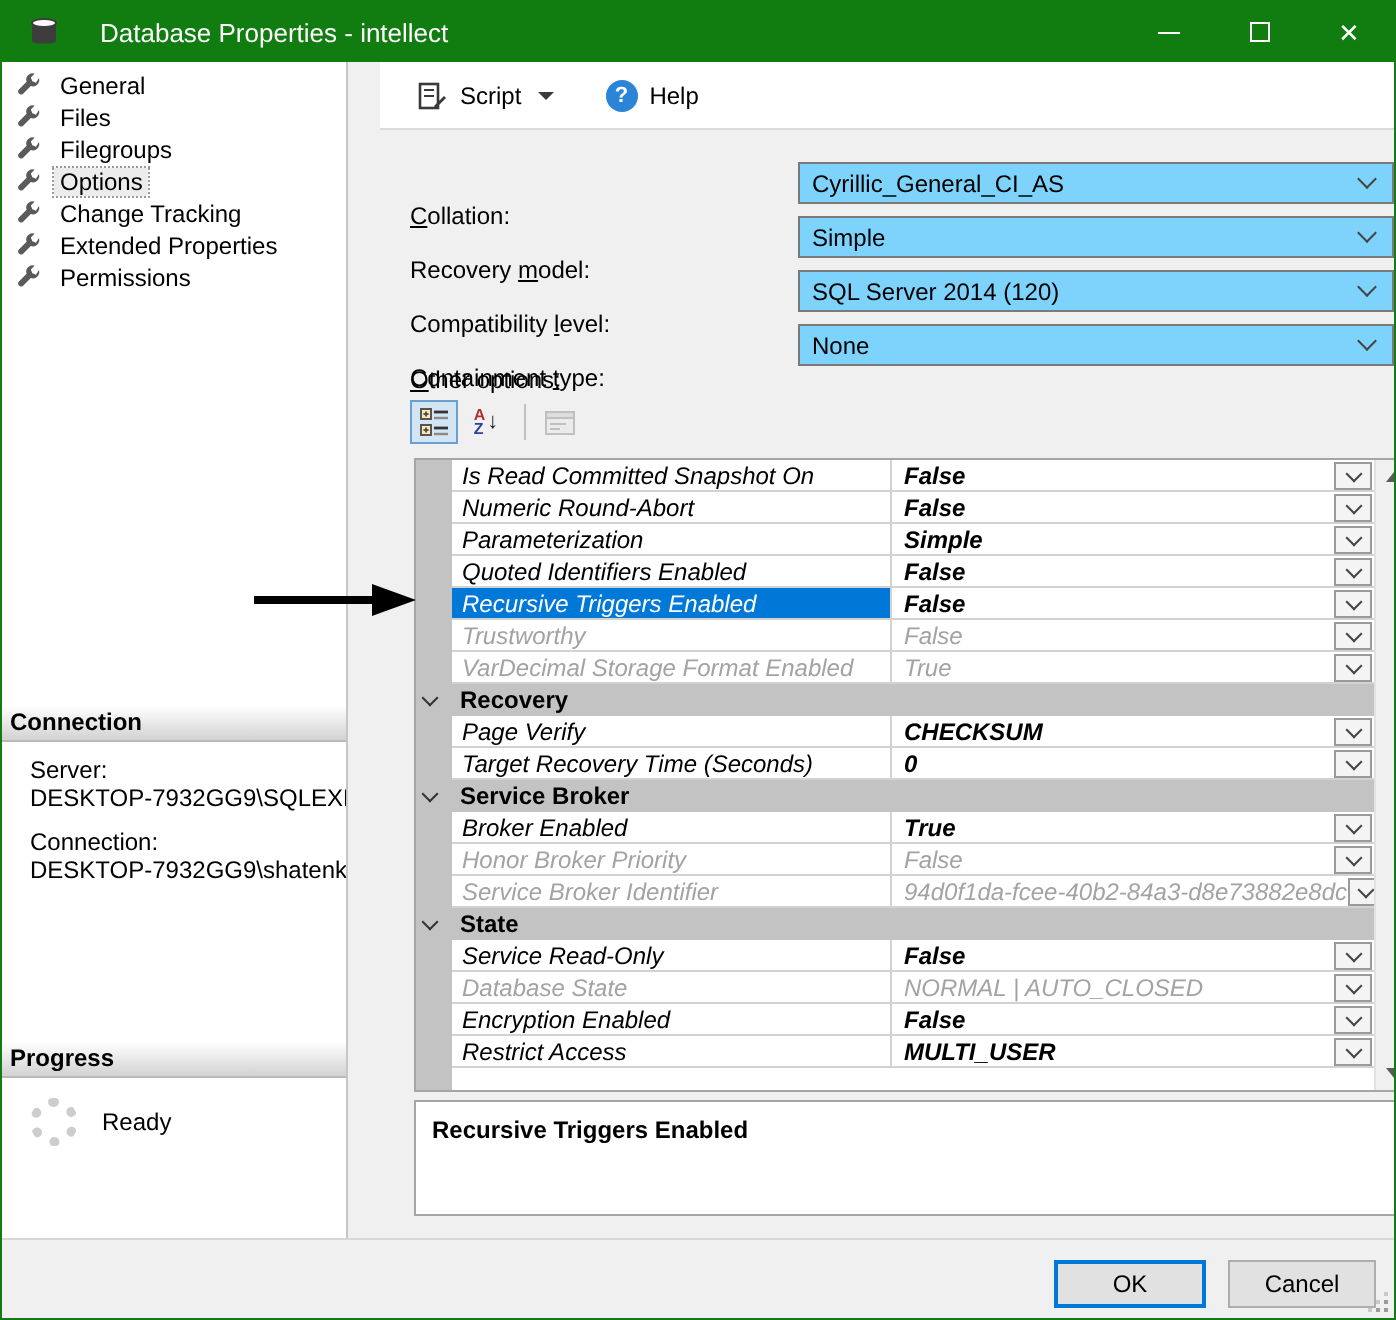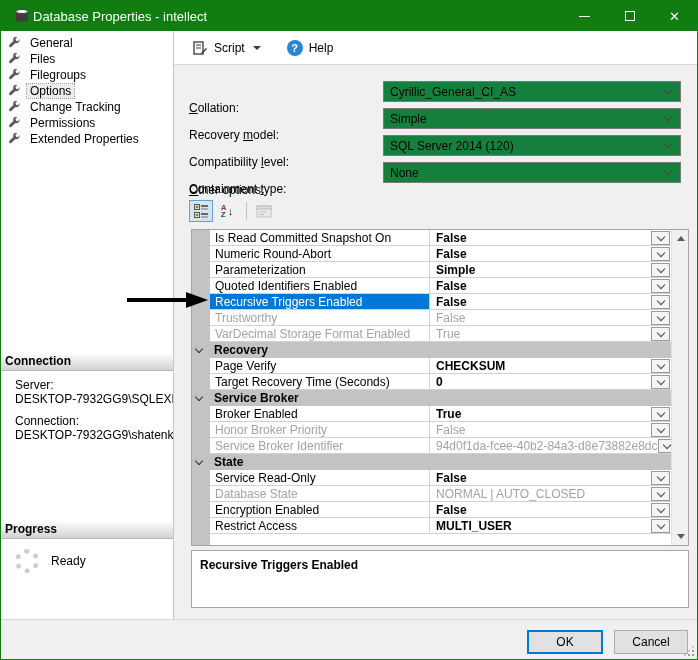--- a/index.html
+++ b/index.html
@@ -5,31 +5,31 @@
   * { margin:0; padding:0; box-sizing:border-box; }
   html,body { width:698px; height:660px; background:#444; }
   body { font-family:"Liberation Sans","DejaVu Sans",sans-serif; font-size:12px; color:#000; }
 
   .window { position:relative; width:698px; height:660px; background:#f0f0f0;
             border:1px solid #117d11; display:flex; flex-direction:column; overflow:hidden; }
 
   
   .titlebar { height:30px; background:#117d11; display:flex; align-items:center; flex:0 0 auto; }
   .titlebar .app-icon { margin-left:13px; width:16px; height:16px; flex:0 0 auto; }
-  .titlebar .title { color:#fff; font-size:13px; margin-left:3px; flex:1 1 auto; white-space:nowrap; overflow:hidden; }
+  .titlebar .title { color:#fff; font-size:13px; margin-left:20px; flex:1 1 auto; white-space:nowrap; overflow:hidden; }
   .tb-controls { display:flex; height:30px; }
   .tb-btn { width:45px; height:30px; display:flex; align-items:center; justify-content:center; color:#fff; cursor:default; }
   .glyph-min { display:block; width:11px; border-top:1px solid #fff; }
   .glyph-max { display:block; width:10px; height:10px; border:1px solid #fff; }
   .glyph-close { font-size:13px; line-height:1; }
 
   
   .content-row { display:flex; flex:1 1 auto; min-height:0; }
   .sidebar { width:173px; flex:0 0 auto; background:#fff; border-right:1px solid #c6c6c6; display:flex; flex-direction:column; }
-  .main { flex:1 1 auto; display:flex; flex-direction:column; min-width:0; }
+  .main { flex:1 1 auto; display:flex; flex-direction:column; min-width:0;padding-left:16px; }
 
   
   .panel-header { height:18px; line-height:17px; font-weight:bold; padding-left:4px;
                   background:linear-gradient(to bottom,#ffffff,#d2d2d2); border-bottom:1px solid #b9b9b9; flex:0 0 auto; }
   .nav-list { height:322px; flex:0 0 auto; padding-top:4px; }
   .nav-item { display:flex; align-items:center; height:16px; padding-left:6px; cursor:default; }
   .nav-item .wrench { width:14px; height:14px; margin-right:6px; flex:0 0 auto; }
   .nav-item.selected .nav-label { background:#ececec; outline:1px dotted #9a9a9a; }
   .nav-label { padding:0 3px; white-space:nowrap; }
 
@@ -51,21 +51,21 @@
   .caret-down { width:0; height:0; border-left:4px solid transparent; border-right:4px solid transparent; border-top:4px solid #3a3a3a; }
   .help-btn { display:flex; align-items:center; margin-left:14px; padding:3px 6px; cursor:default; }
   .help-icon { width:16px; height:16px; border-radius:50%; background:#2a84d8; color:#fff; font-weight:bold; font-size:11px;
                display:flex; align-items:center; justify-content:center; margin-right:6px; }
 
   
   .page { position:relative; flex:1 1 auto; background:#f0f0f0; }
   .field-row { position:absolute; left:15px; right:8px; height:21px; }
   .field-label { position:absolute; left:0; top:20px; }
   .field-label .accel { text-decoration:underline; }
-  .combobox { position:absolute; left:194px; width:298px; height:21px; background:#15803d; border:1px solid #7a7a7a;
+  .combobox { position:absolute; left:194px; width:298px; height:21px; background:#7dd3fc; border:1px solid #7a7a7a;
               display:flex; align-items:center; padding-left:6px; cursor:default; }
   .combobox .combo-value { flex:1 1 auto; white-space:nowrap; overflow:hidden; }
   .chev { width:7px; height:7px; border-right:1.4px solid #444; border-bottom:1.4px solid #444;
           transform:rotate(45deg); margin:-4px 9px 0 0; flex:0 0 auto; }
 
   .other-options { position:absolute; left:15px; top:118px; }
   .other-options .accel { text-decoration:underline; }
 
   .grid-toolbar { position:absolute; left:15px; top:134px; height:24px; display:flex; align-items:center; }
   .gt-btn { width:24px; height:22px; display:flex; align-items:center; justify-content:center; margin-right:2px; cursor:default; }
@@ -78,21 +78,21 @@
   .az .arr { color:#222; font-size:11px; margin-left:1px; }
 
   
   .propgrid { position:absolute; left:17px; top:164px; width:498px; height:317px; background:#fff; border:1px solid #a5a5a5; }
   .pg-margin { position:absolute; left:0; top:0; bottom:0; width:18px; background:#c3c3c3; }
   .pg-rows { position:absolute; left:18px; top:0; right:17px; }
   .grid-row { position:relative; height:16px; display:flex; border-bottom:1px solid #d2d2d2; background:#fff; cursor:default; }
   .grid-row .cell { height:100%; display:flex; align-items:center; overflow:hidden; }
   .grid-row .cell.label { width:220px; border-right:1px solid #d2d2d2; padding-left:5px; flex:0 0 auto; }
   .grid-row .cell.value { flex:1 1 auto; padding-left:6px; }
-  .grid-row .cell .txt { white-space:nowrap; }
+  .grid-row .cell .txt { white-space:nowrap;font-style:italic; }
   .grid-row.emphasis .cell.value .txt { font-weight:bold; }
   .grid-row.disabled .txt { color:#a3a3a3; }
   .grid-row.selected .cell.label { background:#0078d7; }
   .grid-row.selected .cell.label .txt { color:#fff; }
   .grid-row.category { background:#c3c3c3; border-bottom:1px solid #c3c3c3; }
   .grid-row.category .cat-label { font-weight:bold; padding:1px 0 0 4px; line-height:15px; }
   .cat-chev { position:absolute; left:-14px; top:4px; width:6px; height:6px;
               border-right:1.3px solid #333; border-bottom:1.3px solid #333; transform:rotate(45deg); }
   .combo-btn { margin-left:auto; width:19px; height:14px; background:#f4f4f4; border:1px solid #9a9a9a;
                display:flex; align-items:center; justify-content:center; flex:0 0 auto; margin-right:1px; cursor:default; }
@@ -177,28 +177,28 @@
       <svg class="wrench" viewBox="0 0 16 16">
         <path d="M14.2 3.4 a3.6 3.6 0 0 1 -4.6 4.6 L5.2 12.4 a1.7 1.7 0 0 1 -2.4 -2.4 L7.2 5.6 a3.6 3.6 0 0 1 4.6 -4.6 L9.6 3.2 l0.9 2.1 2.1 0.9 Z" fill="#5a5a5a"></path>
       </svg>
       <span class="nav-label">Change Tracking</span>
     </div>
 
     <div class="nav-item">
       <svg class="wrench" viewBox="0 0 16 16">
         <path d="M14.2 3.4 a3.6 3.6 0 0 1 -4.6 4.6 L5.2 12.4 a1.7 1.7 0 0 1 -2.4 -2.4 L7.2 5.6 a3.6 3.6 0 0 1 4.6 -4.6 L9.6 3.2 l0.9 2.1 2.1 0.9 Z" fill="#5a5a5a"></path>
       </svg>
+      <span class="nav-label">Extended Properties</span>
+    </div>
+
+    <div class="nav-item">
+      <svg class="wrench" viewBox="0 0 16 16">
+        <path d="M14.2 3.4 a3.6 3.6 0 0 1 -4.6 4.6 L5.2 12.4 a1.7 1.7 0 0 1 -2.4 -2.4 L7.2 5.6 a3.6 3.6 0 0 1 4.6 -4.6 L9.6 3.2 l0.9 2.1 2.1 0.9 Z" fill="#5a5a5a"></path>
+      </svg>
       <span class="nav-label">Permissions</span>
-    </div>
-
-    <div class="nav-item">
-      <svg class="wrench" viewBox="0 0 16 16">
-        <path d="M14.2 3.4 a3.6 3.6 0 0 1 -4.6 4.6 L5.2 12.4 a1.7 1.7 0 0 1 -2.4 -2.4 L7.2 5.6 a3.6 3.6 0 0 1 4.6 -4.6 L9.6 3.2 l0.9 2.1 2.1 0.9 Z" fill="#5a5a5a"></path>
-      </svg>
-      <span class="nav-label">Extended Properties</span>
     </div>
   </div>
 
       <div class="panel-header">Connection</div>
       <div class="conn-box">
         <div class="conn-label" style="margin-top:0">Server:</div>
         <div class="conn-value">DESKTOP-7932GG9\SQLEXPRE</div>
         <div class="conn-label">Connection:</div>
         <div class="conn-value">DESKTOP-7932GG9\shatenka</div>
       </div>

